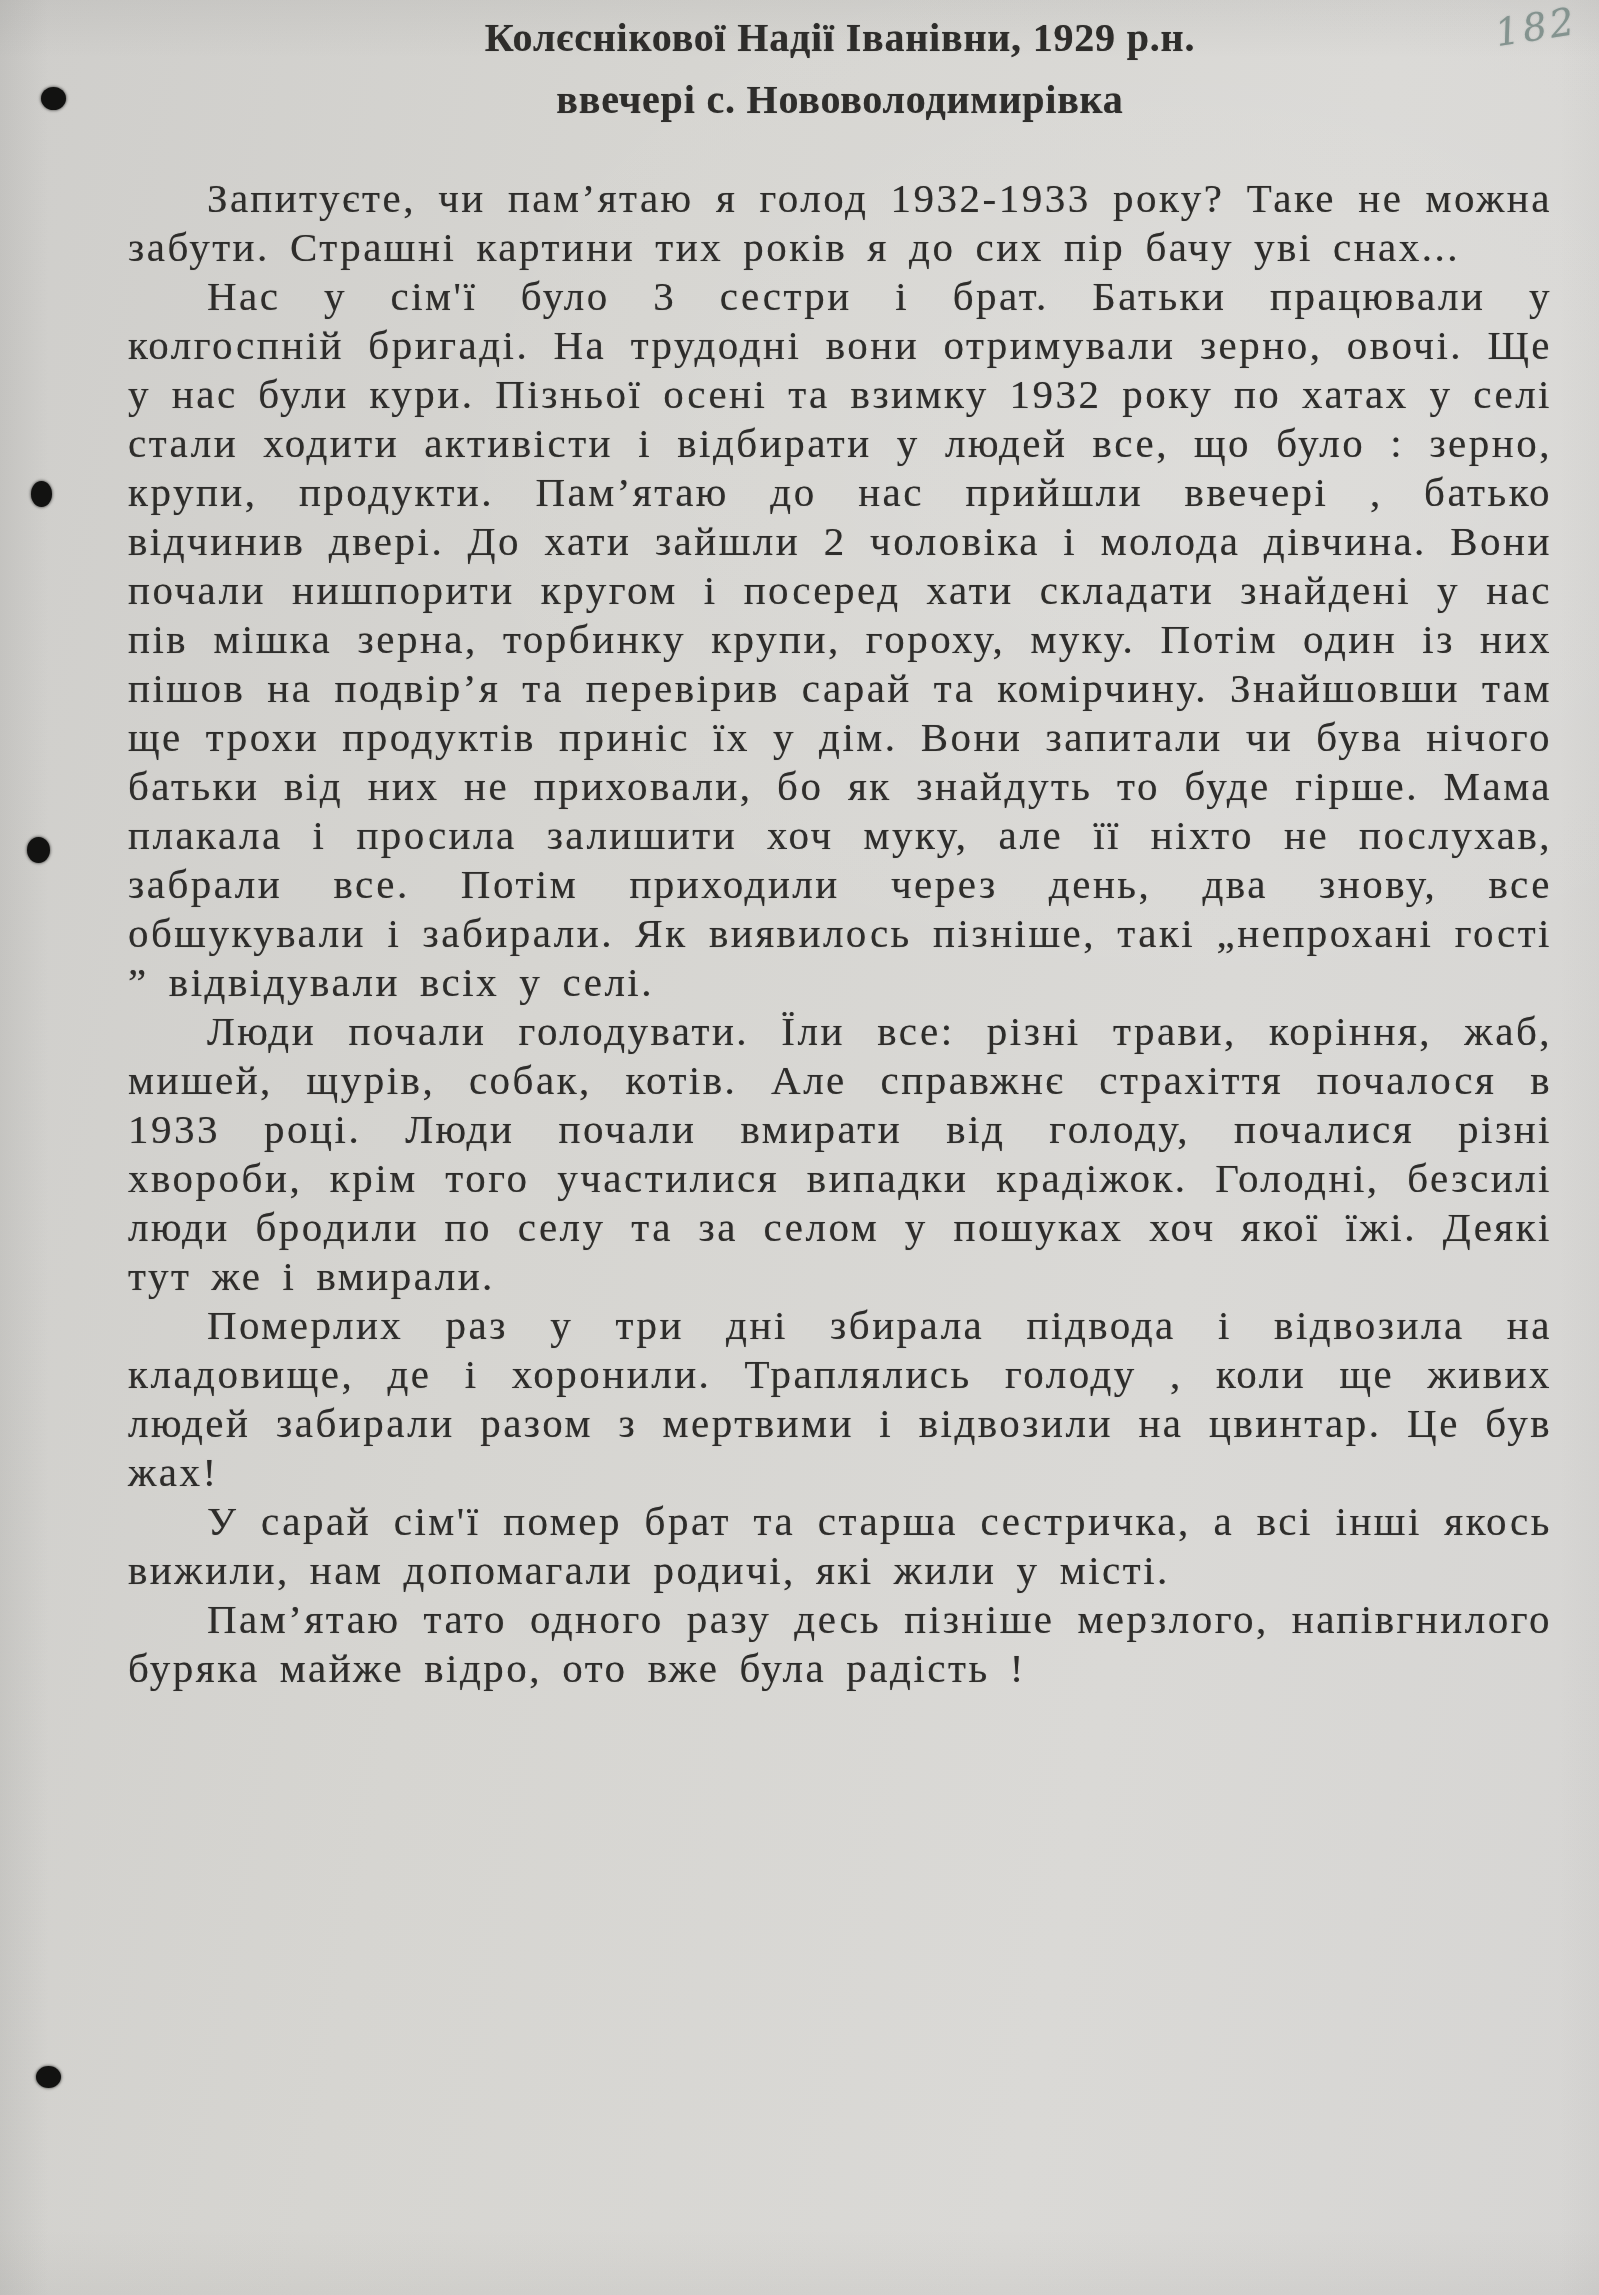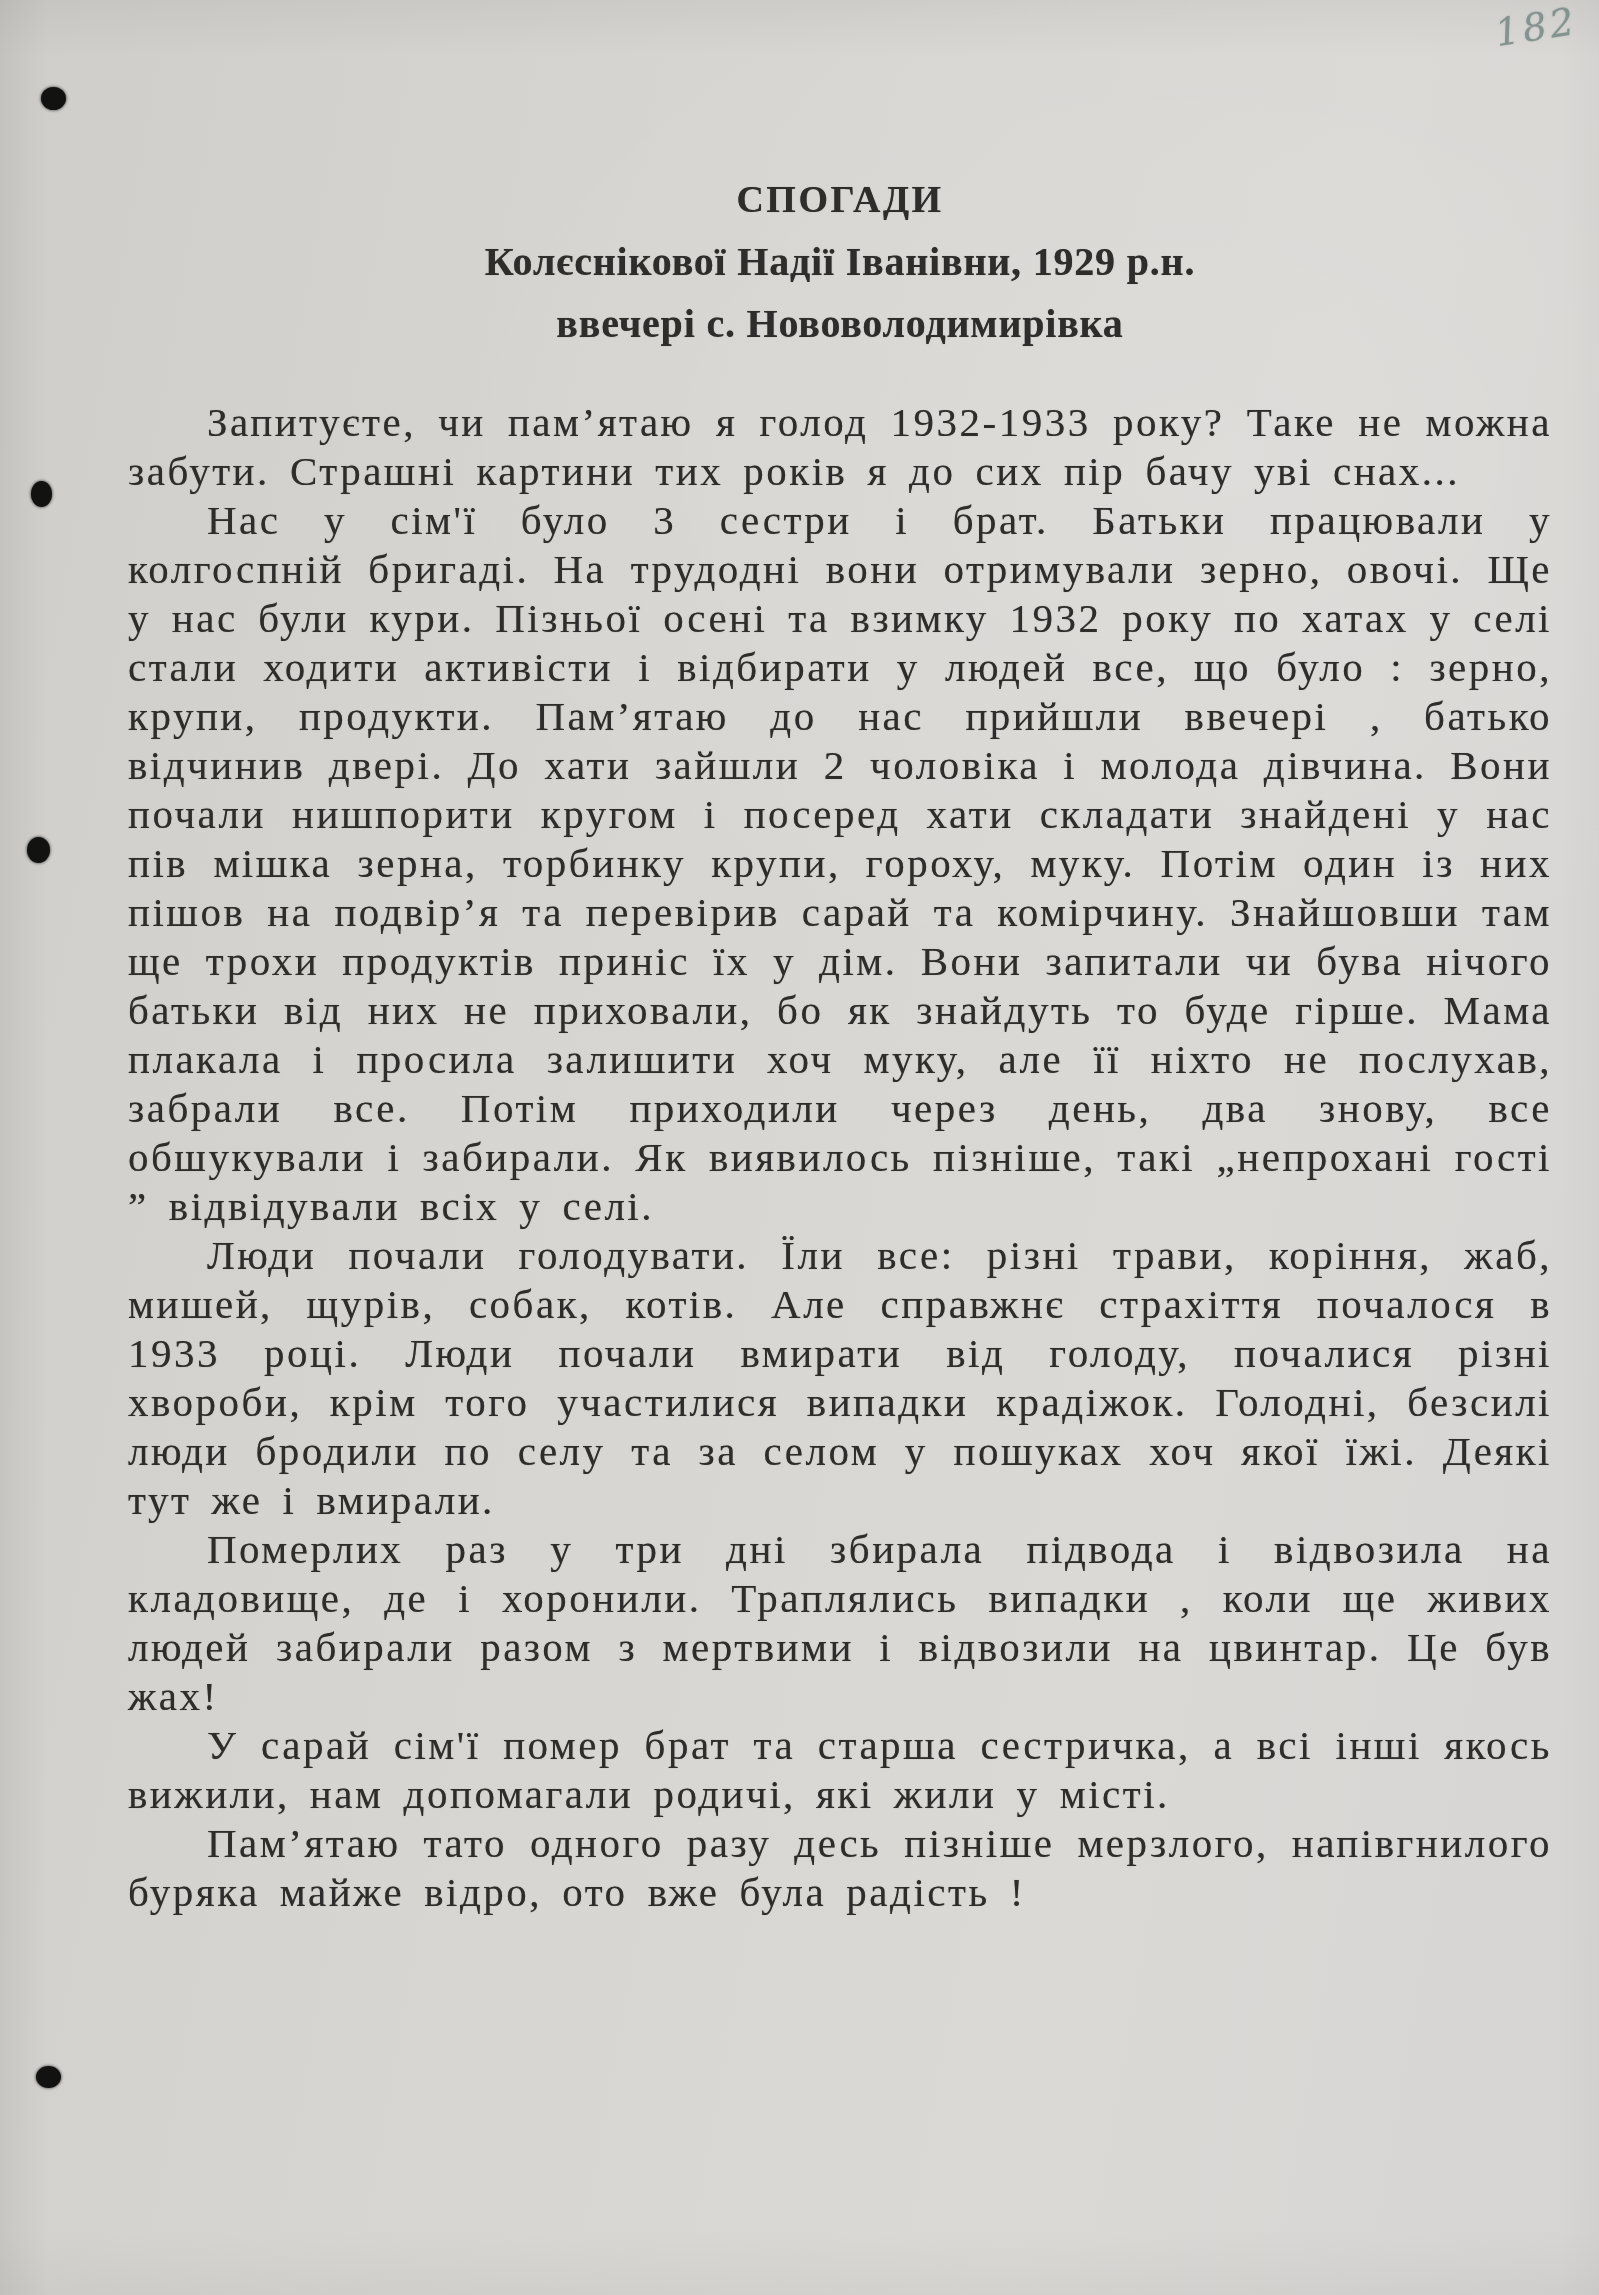--- a/index.html
+++ b/index.html
@@ -98,30 +98,29 @@
 
   <div class="page-number">182</div>
 
   <div class="hole hole-1"></div>
   <div class="hole hole-2"></div>
   <div class="hole hole-3"></div>
   <div class="hole hole-4"></div>
 
   <div class="content">
 
-    <h1 class="title">СПОГАДИ</h1>
 
     <div class="subtitle first">Колєснікової Надії Іванівни, 1929 р.н.</div>
 
     <div class="subtitle">ввечері с. Нововолодимирівка</div>
 
     <div class="memoir-body">
       <p class="para">Запитуєте, чи пам’ятаю я голод 1932-1933 року? Таке не можна забути. Страшні картини тих років я до сих пір бачу уві снах...</p>
       <p class="para">Нас у сім'ї було 3 сестри і брат. Батьки працювали у колгоспній бригаді. На трудодні вони отримували зерно, овочі. Ще у нас були кури. Пізньої осені та взимку 1932 року по хатах у селі стали ходити активісти і відбирати у людей все, що було : зерно, крупи, продукти. Пам’ятаю до нас прийшли ввечері , батько відчинив двері. До хати зайшли 2 чоловіка і молода дівчина. Вони почали нишпорити кругом і посеред хати складати знайдені у нас пів мішка зерна, торбинку крупи, гороху, муку. Потім один із них пішов на подвір’я та перевірив сарай та комірчину. Знайшовши там ще трохи продуктів приніс їх у дім. Вони запитали чи бува нічого батьки від них не приховали, бо як знайдуть то буде гірше. Мама плакала і просила залишити хоч муку, але її ніхто не послухав, забрали все. Потім приходили через день, два знову, все обшукували і забирали.  Як виявилось пізніше, такі „непрохані гості ” відвідували всіх у селі.</p>
       <p class="para">Люди почали голодувати. Їли все: різні трави, коріння, жаб, мишей, щурів, собак, котів. Але справжнє страхіття почалося в 1933 році. Люди почали вмирати від голоду, почалися різні хвороби, крім того участилися випадки крадіжок. Голодні, безсилі люди бродили по селу та за селом у пошуках хоч якої їжі. Деякі тут же і вмирали.</p>
-      <p class="para">Померлих раз у три дні збирала підвода і відвозила на кладовище, де і хоронили. Траплялись випадки , коли ще живих людей забирали разом з мертвими і відвозили на цвинтар. Це був жах!</p>
+      <p class="para">Померлих раз у три дні збирала підвода і відвозила на кладовище, де і хоронили. Траплялись голоду , коли ще живих людей забирали разом з мертвими і відвозили на цвинтар. Це був жах!</p>
       <p class="para">У сарай сім'ї помер брат та старша сестричка, а всі інші якось вижили, нам допомагали родичі, які жили у місті.</p>
       <p class="para">Пам’ятаю тато одного разу десь пізніше мерзлого, напівгнилого буряка майже відро, ото вже була радість !</p>
     </div>
 
   </div>
 </div>
 
 
 </body></html>

